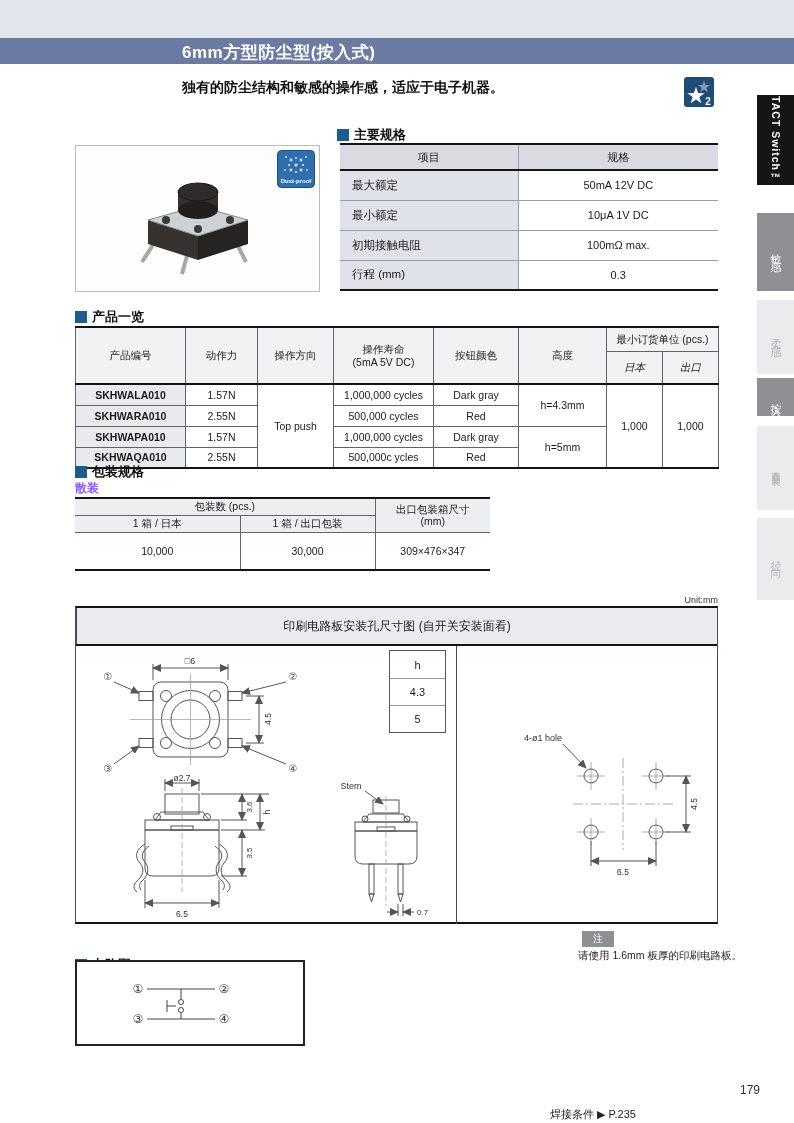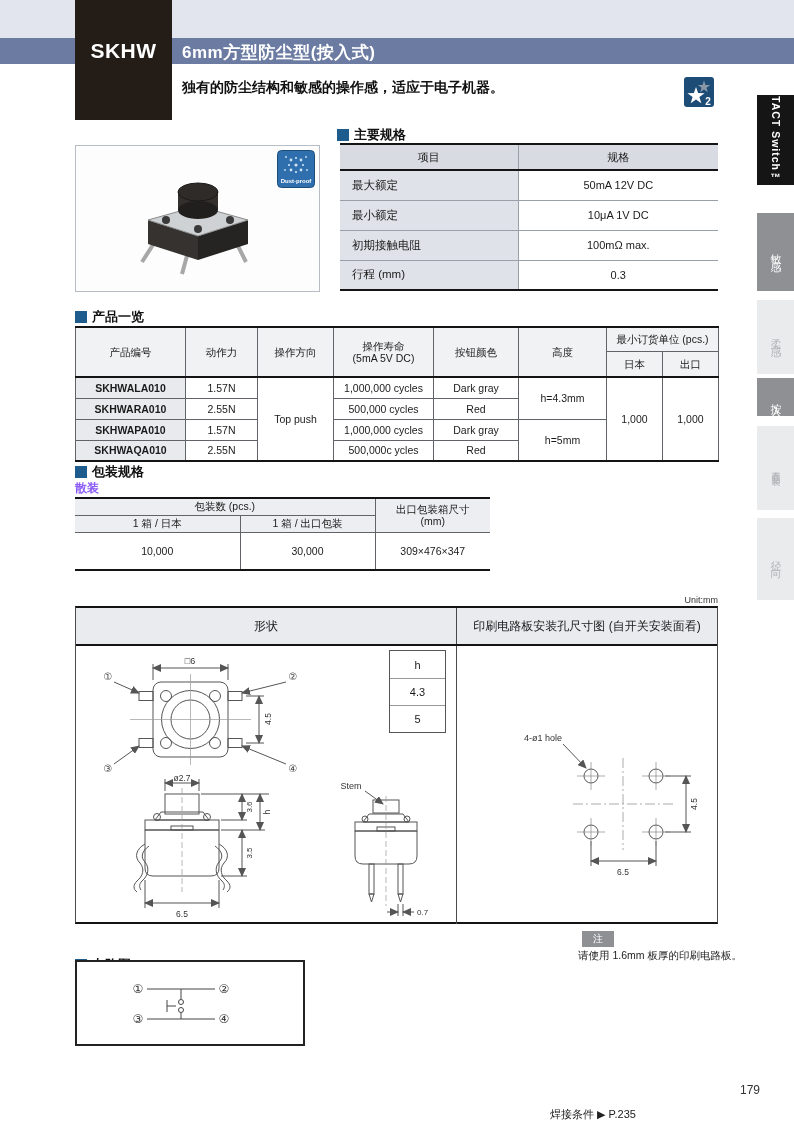--- a/index.html
+++ b/index.html
@@ -35,21 +35,21 @@
   table.spec th { height:26px; background:#d8dbe2; font-size:11px; border-bottom:2px solid #141414; }
   table.spec td { height:30px; font-size:11px; }
   table.spec td.k { background:#dfe2e9; text-align:left; padding-left:12px; font-size:11.5px; }
   table.spec tr + tr td { border-top:1px solid #9aa0aa; }
   table.spec td.v, table.spec th.v { border-left:1px solid #9aa0aa; }
 
   .prod-wrap { position:absolute; left:75px; top:326px; }
   table.prod { width:643px; border-top:2px solid #141414; border-bottom:2px solid #141414; }
   table.prod th, table.prod td { border:1px solid #606468; font-size:10.5px; }
   table.prod thead th { background:#f1f2f4; height:24px; line-height:1.15; }
-  table.prod thead tr.sub th { height:26px; }
+  table.prod thead tr.sub th { height:33px;font-style:italic; }
   table.prod thead { border-bottom:2px solid #141414; }
   table.prod tbody td { height:21px; background:#fff; }
   table.prod td.pn { background:#e8eaee; font-weight:bold; font-size:10.5px; }
 
   .pack-wrap { position:absolute; left:75px; top:497px; }
   table.pack { width:415px; border-top:2px solid #141414; border-bottom:2px solid #141414; }
   table.pack th { background:#eceef1; font-size:10.5px; border:1px solid #606468; height:17px; line-height:1.2; }
   table.pack td { background:#fff; font-size:10.5px; border:1px solid #606468; height:38px; }
   table.pack th:first-child, table.pack td:first-child { border-left:none; }
   table.pack th:last-child, table.pack td:last-child { border-right:none; }
@@ -85,23 +85,20 @@
   .tab-light { background:#eaebed; } .tab-light .vt-cjk { color:#b2b4b8; }
   .tab-black { background:#151515; }
 </style>
 </head>
 <body>
 
 <div id="page">
 
   <div class="top-strip"></div>
   <div class="title-bar"></div>
-  <div class="series-box">
-    <span>SKHW</span>
-  </div>
   <div class="title-text">6mm方型防尘型(按入式)</div>
   <div class="tagline">独有的防尘结构和敏感的操作感，适应于电子机器。</div>
 
   <svg class="star-badge" width="30" height="30" viewBox="0 0 30 30">
     <rect x="0" y="0" width="30" height="30" rx="3" fill="#1d4c77"></rect>
     <polygon points="20,3.5 21.5,7.9 26.2,8 22.5,10.8 23.8,15.3 20,12.6 16.2,15.3 17.5,10.8 13.8,8 18.5,7.9" fill="#8a97a6"></polygon>
     <polygon points="12,10 14.1,16.1 20.6,16.2 15.4,20.1 17.3,26.3 12,22.6 6.7,26.3 8.6,20.1 3.4,16.2 9.9,16.1" fill="#ffffff"></polygon>
     <text x="24" y="27.5" font-size="10" font-weight="bold" fill="#fff" text-anchor="middle">2</text>
   </svg>
 
@@ -279,21 +276,20 @@
   </div>
 
   <div class="sec" style="left:75px; top:591px;margin-top:16px;">
     <span class="sq"></span>
     <span>外形图</span>
   </div>
   <div class="unit-label">Unit:mm</div>
 
   <div class="outline-box">
     <div class="outline-head">
-      <div class="c1">形状</div>
       <div class="c2">印刷电路板安装孔尺寸图 (自开关安装面看)</div>
     </div>
     <div class="outline-divider"></div>
 
     <div class="htable">
       <div>h</div>
       <div>4.3</div>
       <div>5</div>
     </div>
 

